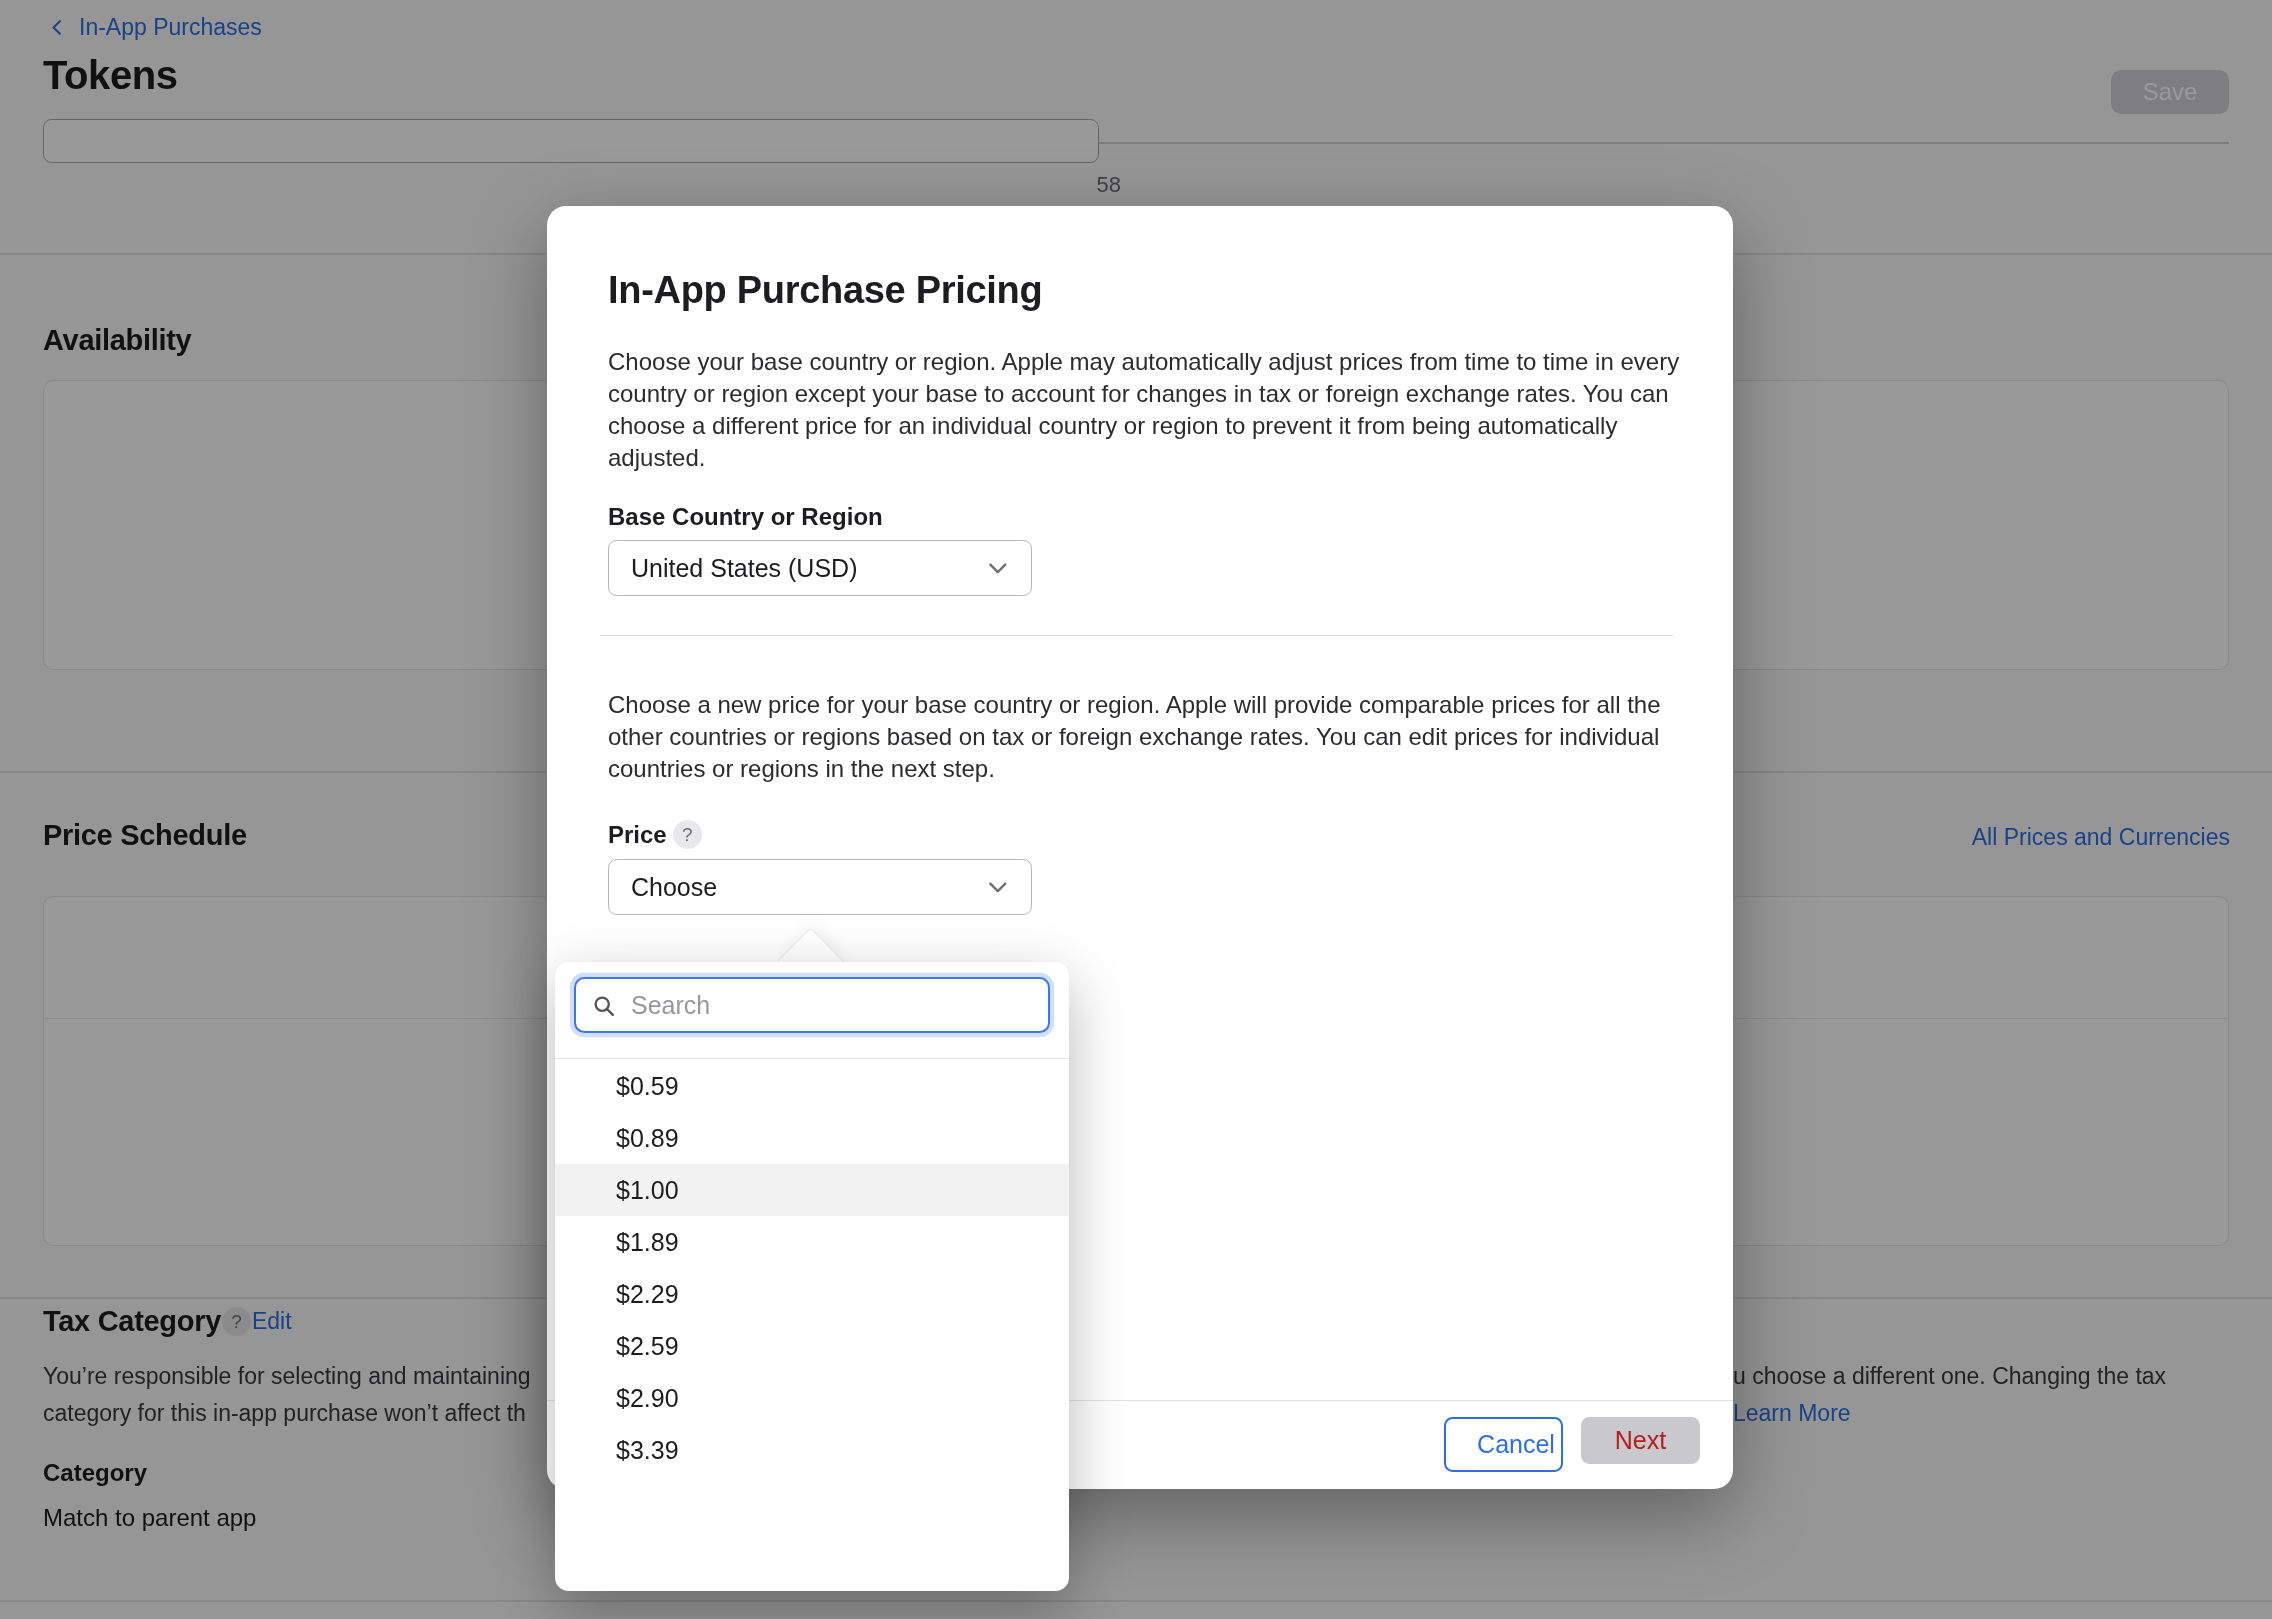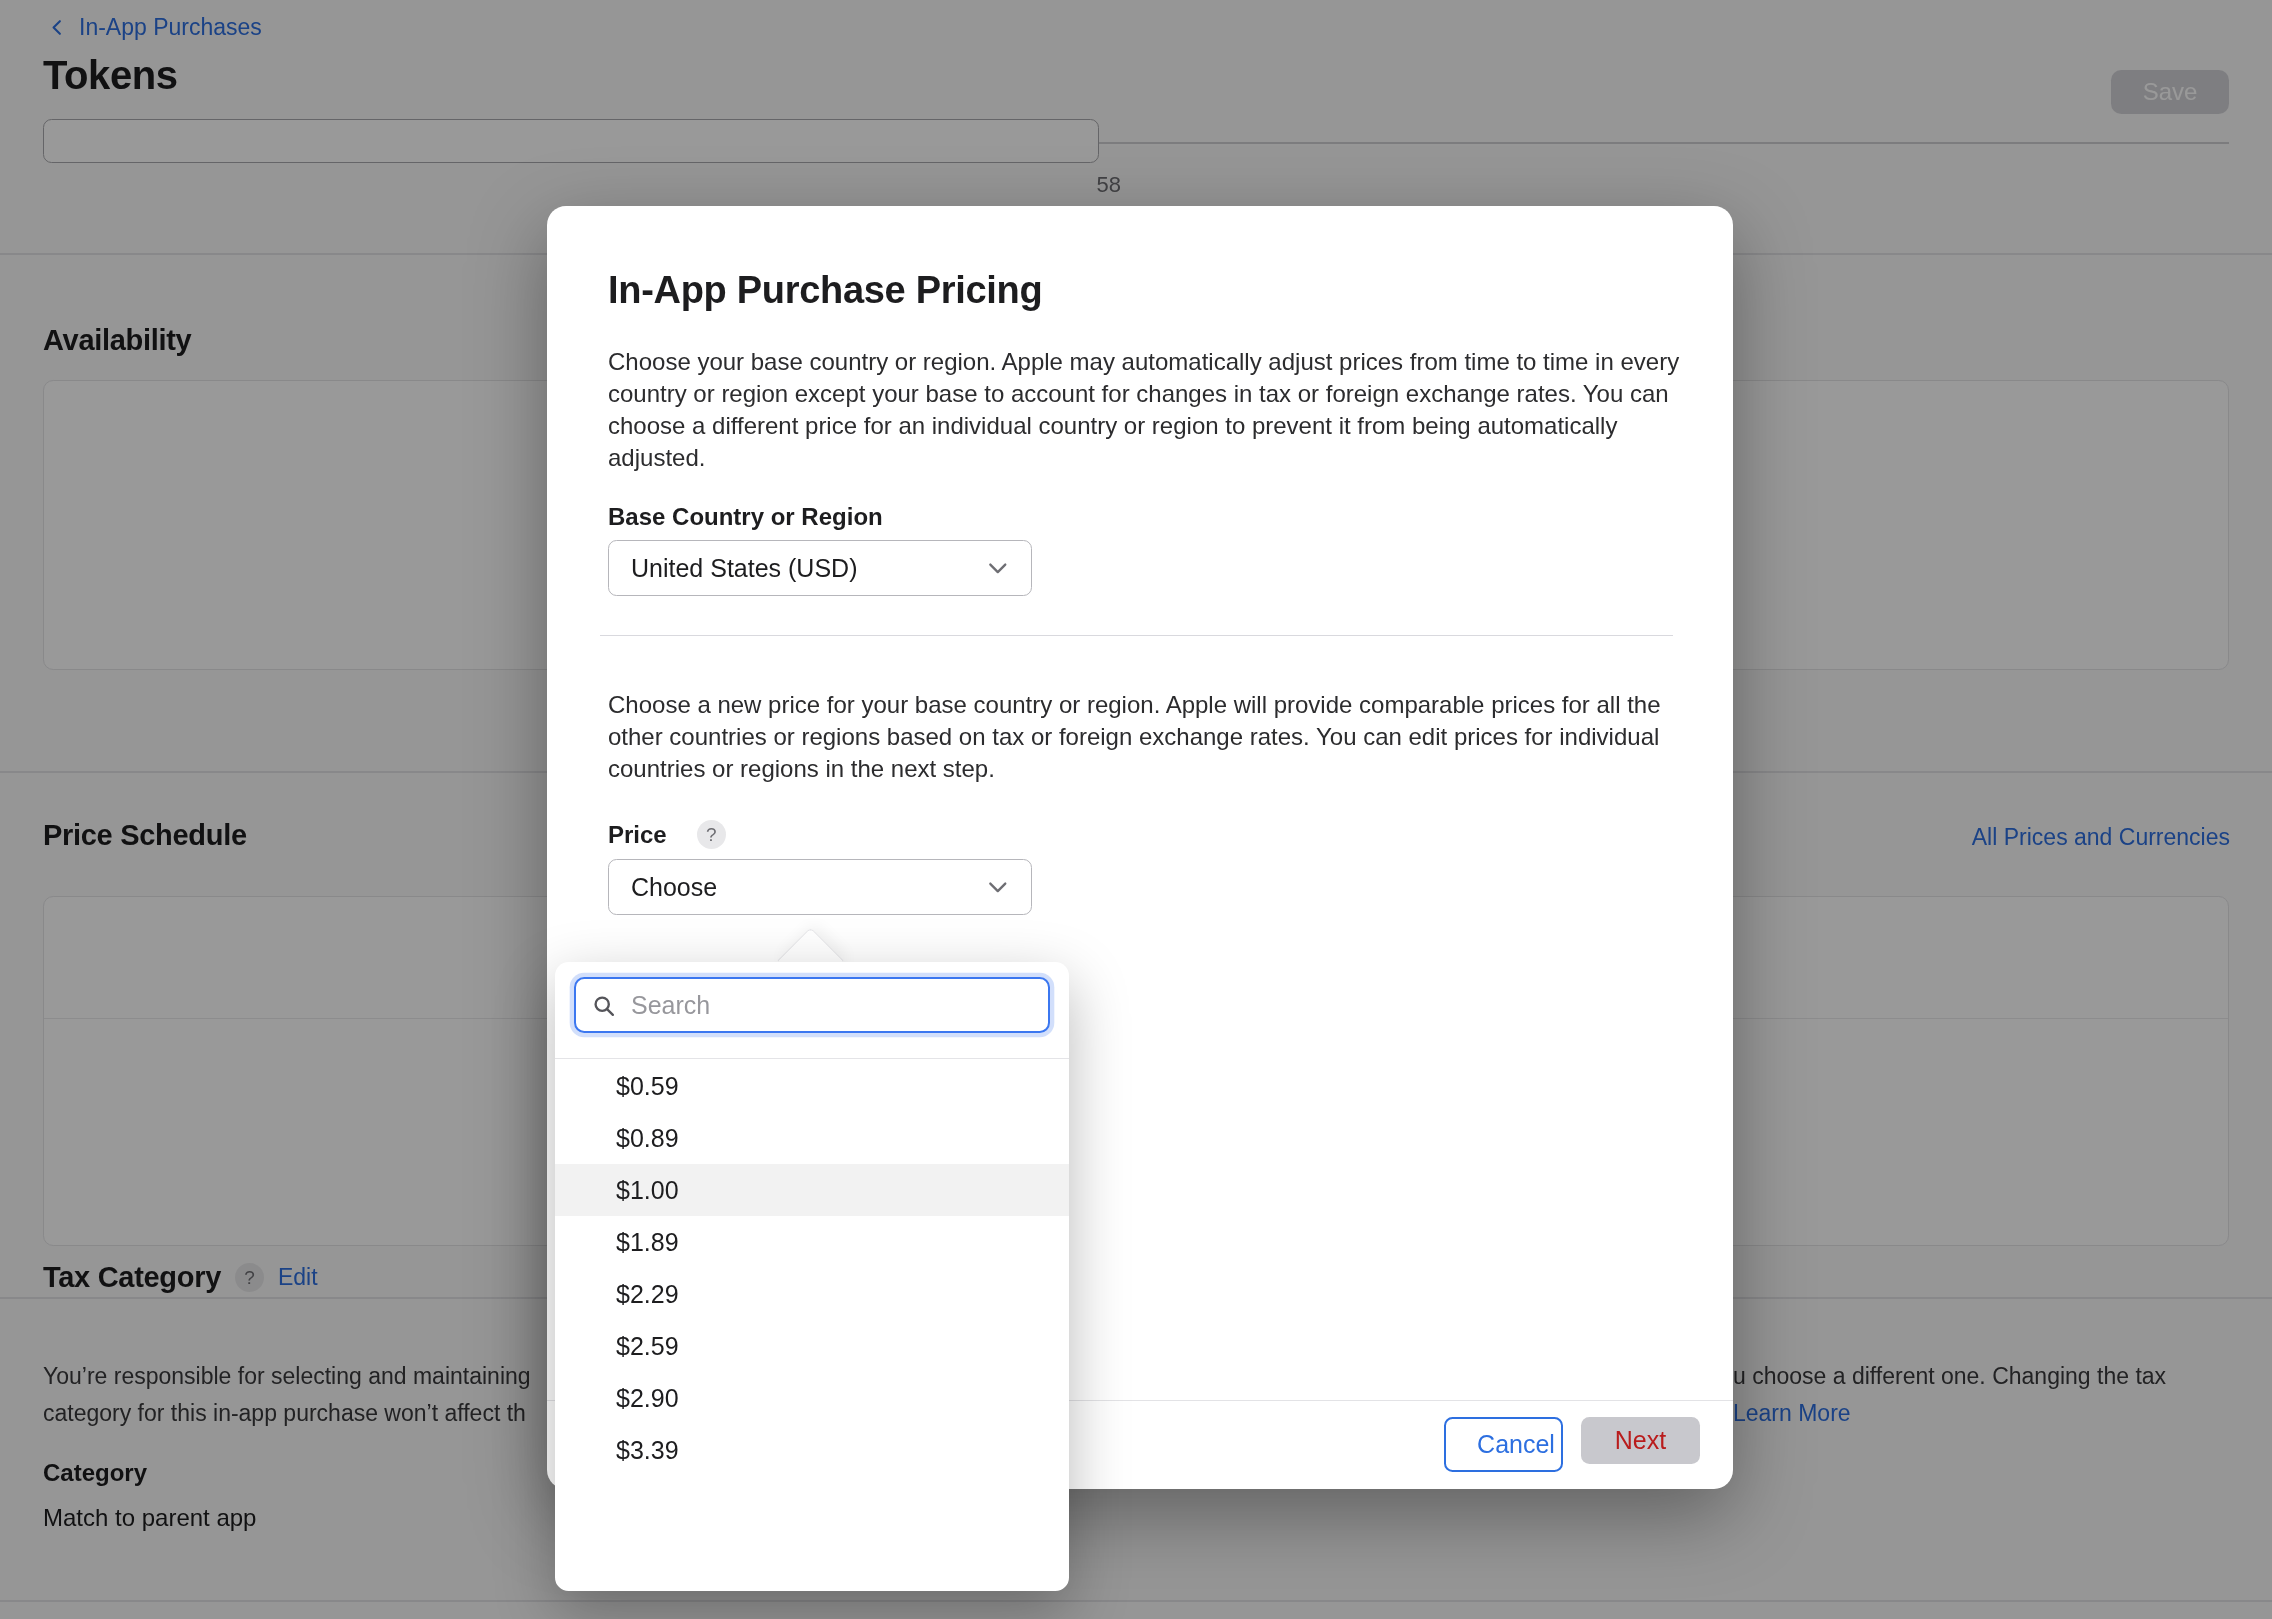--- a/index.html
+++ b/index.html
@@ -35,21 +35,21 @@
   
   #modal{left:547px;top:206px;width:1186px;height:1283px;background:#fff;border-radius:19px;
     box-shadow:0 25.6px 77px rgba(0,0,0,.35);z-index:20;}
   .mtitle{left:61px;top:63px;font-size:38px;font-weight:bold;letter-spacing:-0.3px;}
   .mpara{left:61px;width:1073px;font-size:24px;line-height:32px;color:#2c2c2e;}
   .flabel{font-size:24px;font-weight:bold;}
   .select{width:424px;height:56px;border:1.7px solid #b6b6bb;border-radius:8.5px;background:#fff;
     box-sizing:border-box;display:flex;align-items:center;justify-content:space-between;
     padding:0 20.5px 0 22px;font-size:25px;}
   .mdivider{left:53px;top:429px;width:1073px;height:1.3px;background:#d9d9de;}
-  .pricerow{left:61px;top:614px;display:flex;align-items:center;gap:30px;}
+  .pricerow{left:61px;top:614px;display:flex;align-items:center;gap:6px;}
   .mfooter{left:0;top:1194px;width:1186px;height:89px;border-top:1.3px solid #e3e3e6;}
   .cancelbtn{left:897px;top:1211px;width:119px;height:55px;border:2.1px solid #2d6fe0;border-radius:8.5px;
     color:#2d6fe0;font-size:25px;background:#fff;display:flex;align-items:center;justify-content:center;box-sizing:border-box;padding-left:25px;}
   .nextbtn{left:1034px;top:1211px;width:119px;height:47px;border-radius:8.5px;background:#c8c8cd;
     color:#b91c1c;font-size:25px;display:flex;align-items:center;justify-content:center;}
   
   #popover{left:555px;top:962px;width:514px;height:629px;background:#fff;border-radius:13.6px;
     box-shadow:0 20.5px 60px rgba(0,0,0,.28);z-index:30;}
   #caret{left:787px;top:937px;width:46px;height:46px;background:#fff;transform:rotate(45deg);
     border-top:1.3px solid #e4e4e7;border-left:1.3px solid #e4e4e7;border-radius:5.1px 0 0 0;z-index:29;
@@ -97,21 +97,21 @@
   <div class="abs rule" style="top:771px;"></div>
 
   <div class="abs sechead" style="left:43px;top:819px;">Price Schedule</div>
   <div class="abs bluelink" style="left:1955px;top:824px;width:275px;text-align:right;">All Prices and Currencies</div>
   <div class="abs card" style="left:43px;top:896px;width:2186px;height:350px;">
     <div class="rowline" style="top:121px;"></div>
   </div>
 
   <div class="abs rule" style="top:1297px;"></div>
 
-  <div class="abs" style="left:43px;top:1261px;display:flex;align-items:center;gap:14px;">
+  <div class="abs" style="left:43px;top:1305px;display:flex;align-items:center;gap:1px;">
     <span class="sechead">Tax Category</span>
     <span class="helpbadge">?</span>
     <span class="bluelink">Edit</span>
   </div>
 
   <div class="abs bodytext" style="left:43px;top:1363px;white-space:nowrap;">You’re responsible for selecting and maintaining</div>
   <div class="abs bodytext" style="left:43px;top:1400px;white-space:nowrap;">category for this in-app purchase won’t affect th</div>
   <div class="abs bodytext" style="left:1733px;top:1363px;white-space:nowrap;">u choose a different one. Changing the tax</div>
   <div class="abs bluelink" style="left:1733px;top:1400px;">Learn More</div>
 

